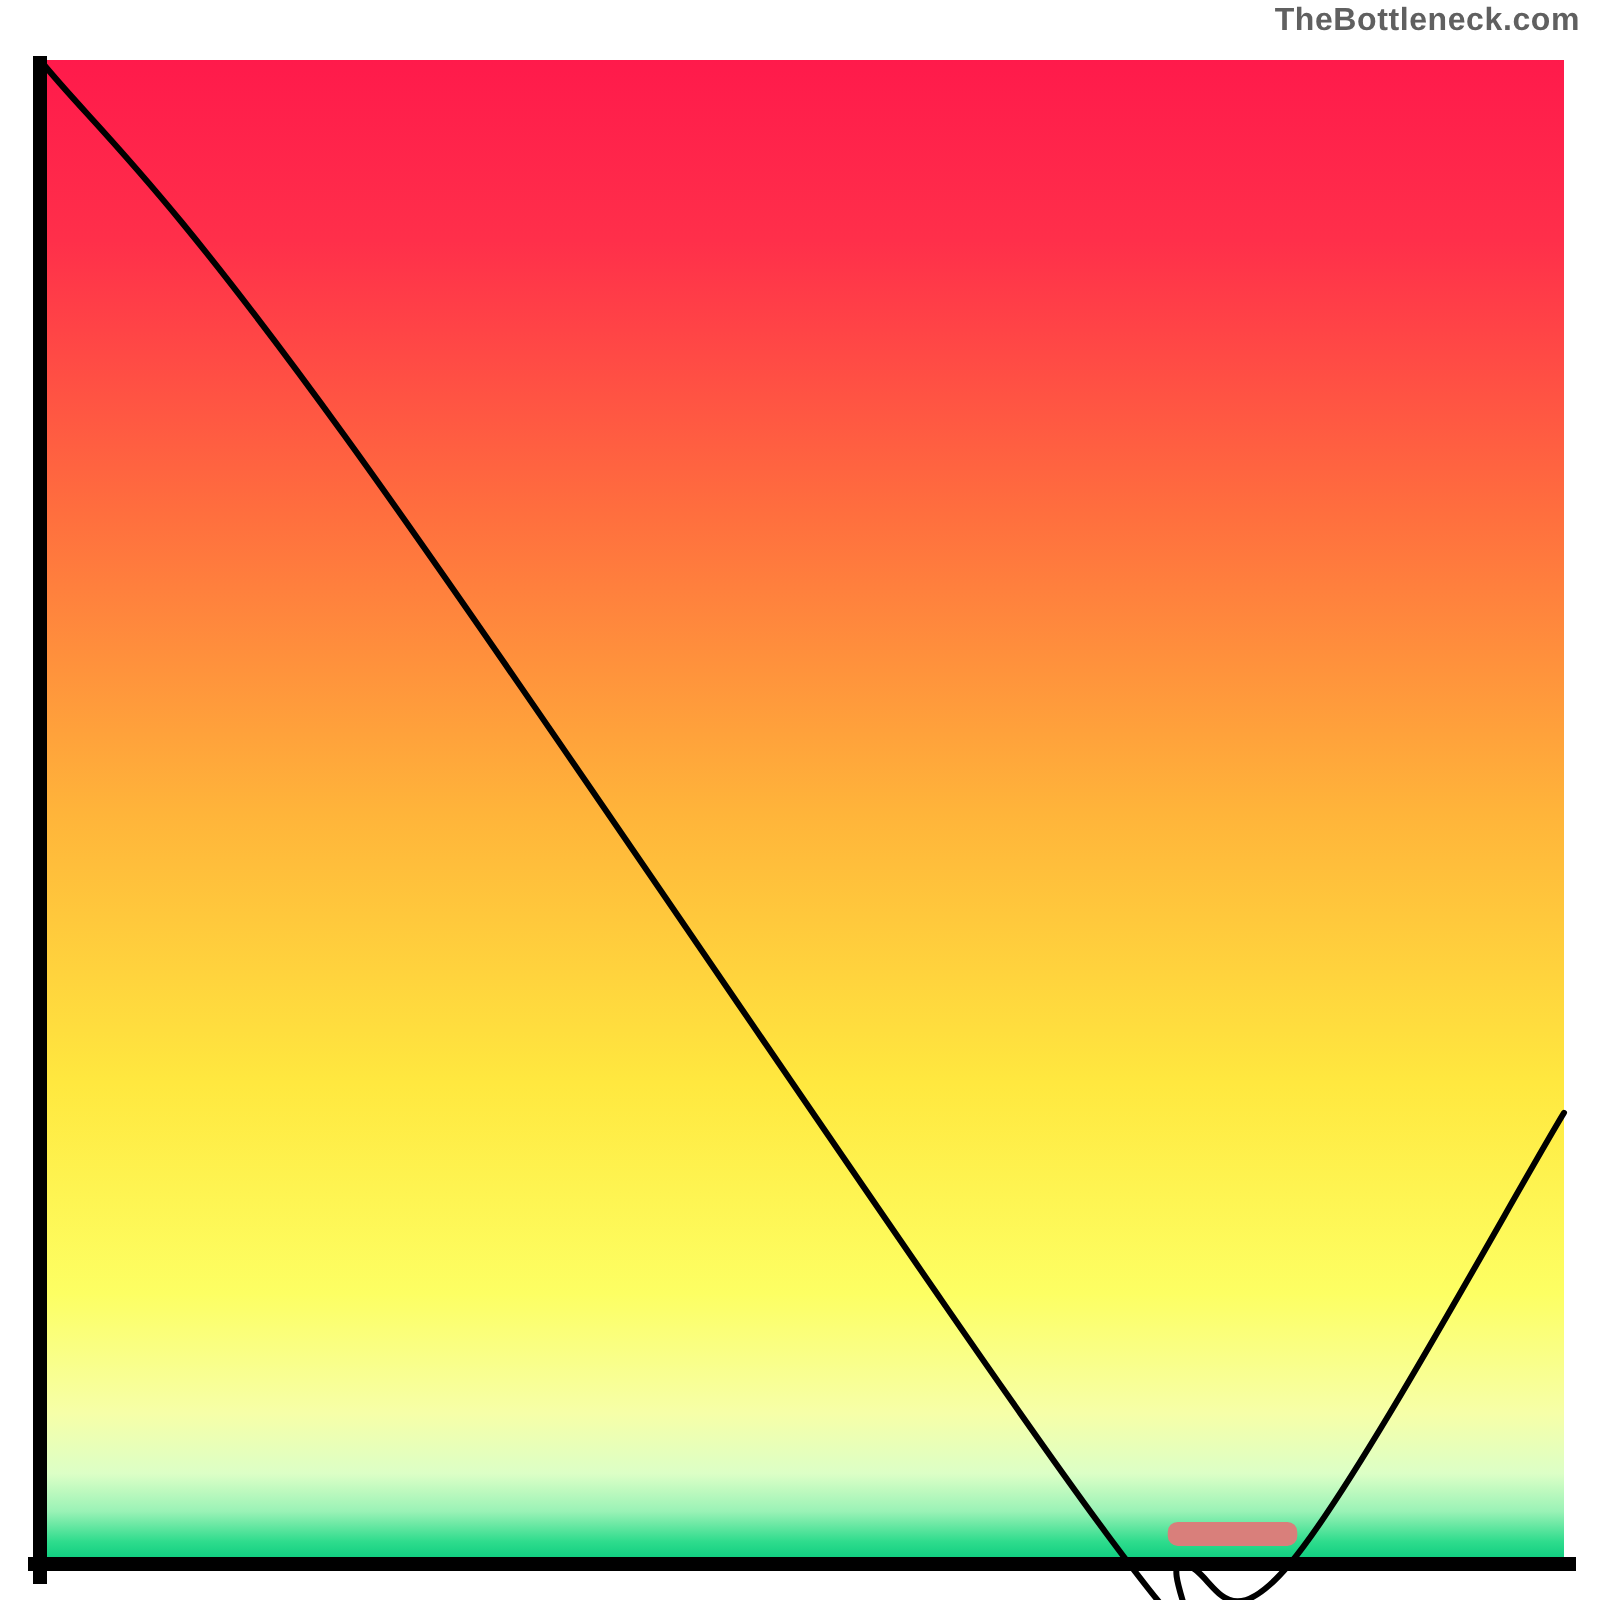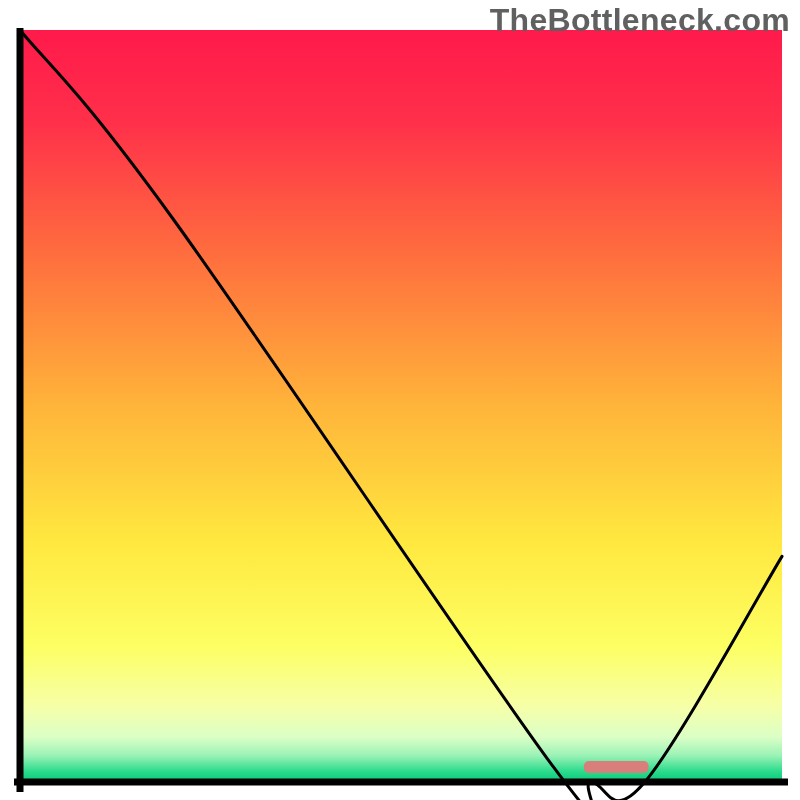--- a/index.html
+++ b/index.html
@@ -12,21 +12,21 @@
   }
   .stage {
     position: relative;
     width: 800px;
     height: 800px;
   }
   .watermark {
     position: absolute;
     top: 2px;
     right: 10px;
-    font-size: 32px;
+    font-size: 16px;
     font-weight: 600;
     color: #606060;
     letter-spacing: 0.3px;
   }
   svg { display: block; }
 </style>
 </head>
 <body>
 
 <div class="stage">

